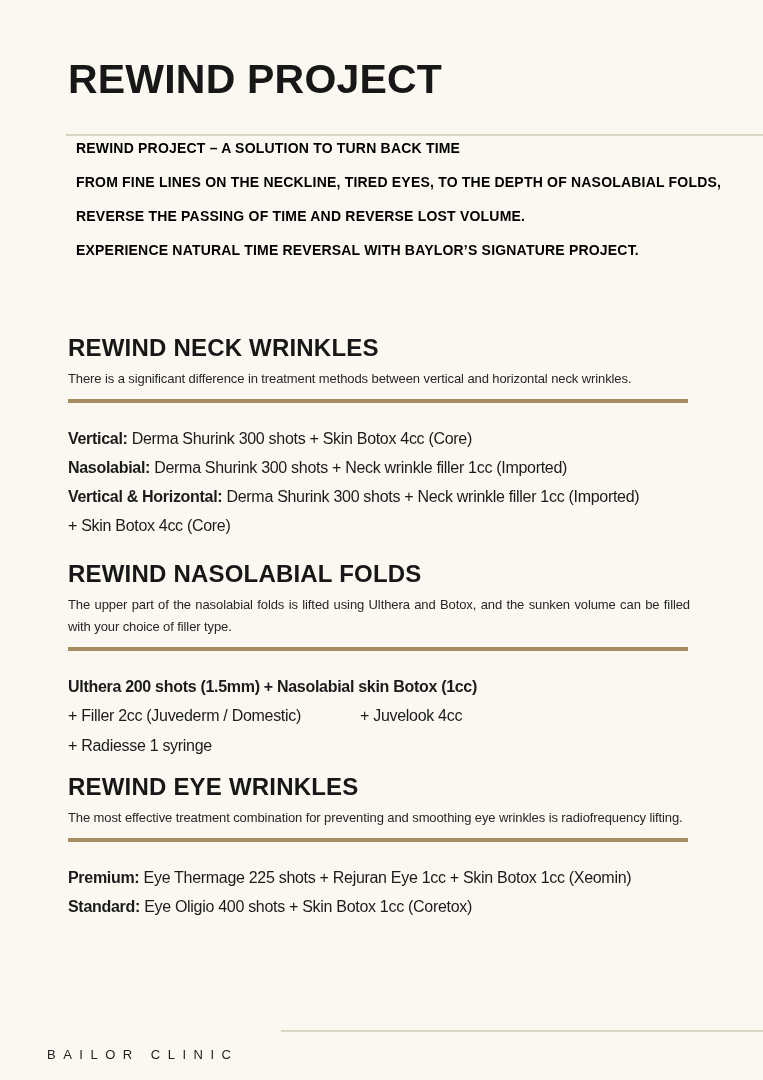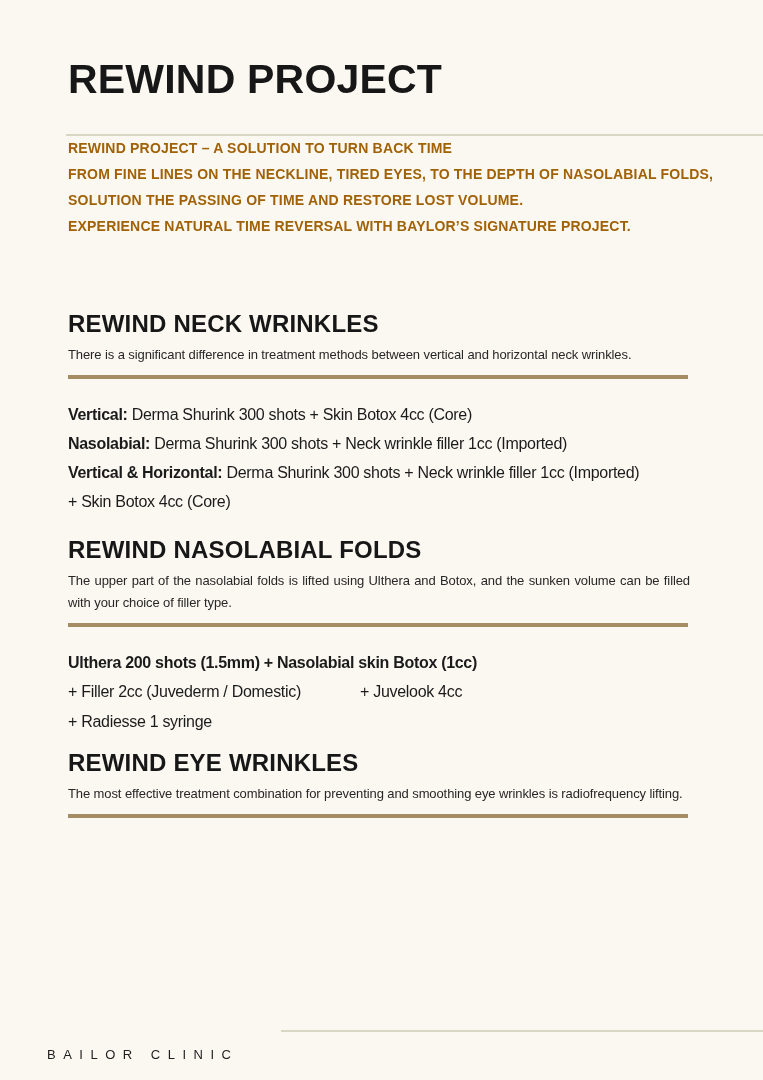--- a/index.html
+++ b/index.html
@@ -31,27 +31,27 @@
     font-size: 41px;
     line-height: 45px;
     font-weight: 700;
     letter-spacing: 0.2px;
     white-space: nowrap;
   }
   .intro {
     margin-top: 33px;
   }
   .intro p {
-    margin: 0;
+    margin: 8px;
     font-size: 14px;
     font-weight: 700;
     line-height: 26px;
     letter-spacing: 0.2px;
     white-space: nowrap;
-    color: #a16207;
+    color: #000000;
   }
   section { margin: 0; }
   .section-neck { margin-top: 70px; }
   .section-naso { margin-top: 19px; }
   .section-eye  { margin-top: 11px; }
   h2.section-heading {
     margin: 0;
     font-size: 24px;
     line-height: 29px;
     font-weight: 700;
@@ -118,21 +118,21 @@
 <body>
 
 <div class="page">
 
   <h1 class="title">REWIND PROJECT</h1>
   <div class="top-rule"></div>
 
   <div class="intro">
     <p>REWIND PROJECT – A SOLUTION TO TURN BACK TIME</p>
     <p>FROM FINE LINES ON THE NECKLINE, TIRED EYES, TO THE DEPTH OF NASOLABIAL FOLDS,</p>
-    <p>SOLUTION THE PASSING OF TIME AND RESTORE LOST VOLUME.</p>
+    <p>REVERSE THE PASSING OF TIME AND REVERSE LOST VOLUME.</p>
     <p>EXPERIENCE NATURAL TIME REVERSAL WITH BAYLOR’S SIGNATURE PROJECT.</p>
   </div>
 
   <section class="section-neck">
     <h2 class="section-heading">REWIND NECK WRINKLES</h2>
     <p class="section-desc one-line">There is a significant difference in treatment methods between vertical and horizontal neck wrinkles.</p>
     <div class="accent-rule"></div>
     <div class="treatments">
       <p class="treatment"><span class="t-label">Vertical:</span> <span>Derma Shurink 300 shots + Skin Botox 4cc (Core)</span></p>
       <p class="treatment"><span class="t-label">Nasolabial:</span> <span>Derma Shurink 300 shots + Neck wrinkle filler 1cc (Imported)</span></p>
@@ -152,18 +152,22 @@
         <p>+ Juvelook 4cc</p>
         <p>+ Radiesse 1 syringe</p>
       </div>
     </div>
   </section>
 
   <section class="section-eye">
     <h2 class="section-heading">REWIND EYE WRINKLES</h2>
     <p class="section-desc justify">The most effective treatment combination for preventing and smoothing eye wrinkles is radiofrequency lifting.</p>
     <div class="accent-rule"></div>
+    <div class="treatments">
+      <p class="treatment"><span class="t-label">Premium:</span> <span>Eye Thermage 225 shots + Rejuran Eye 1cc + Skin Botox 1cc (Xeomin)</span></p>
+      <p class="treatment"><span class="t-label">Standard:</span> <span>Eye Oligio 400 shots + Skin Botox 1cc (Coretox)</span></p>
+    </div>
   </section>
 
   <span class="footer-brand">BAILOR CLINIC</span>
   <div class="footer-rule"></div>
 
 </div>
 
 </body></html>

